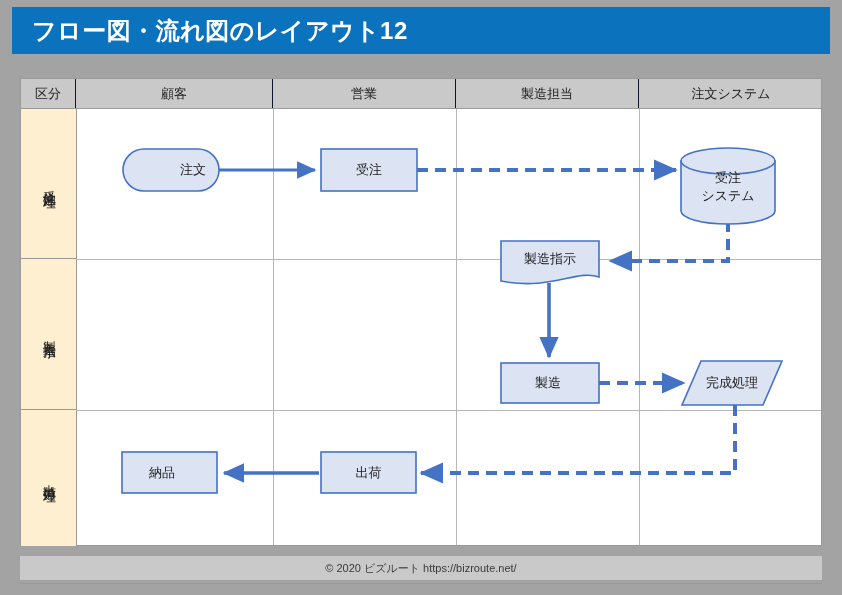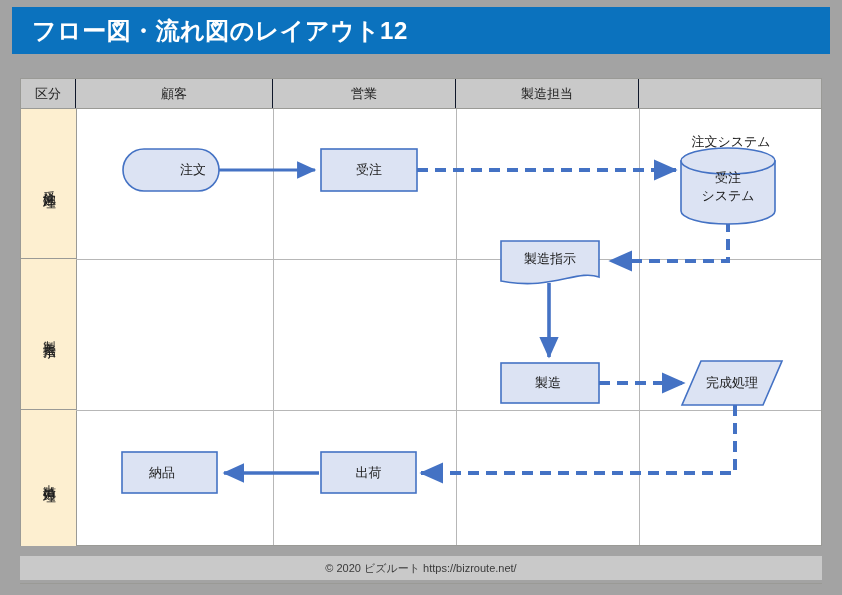--- a/index.html
+++ b/index.html
@@ -98,21 +98,21 @@
   </div>
 
   <div id="diagram">
 
     <div id="header-band"></div>
 
     <div class="col-head sep" style="left:0;width:55px;">区分</div>
     <div class="col-head sep" style="left:55px;width:197px;">顧客</div>
     <div class="col-head sep" style="left:252px;width:183px;">営業</div>
     <div class="col-head sep" style="left:435px;width:183px;">製造担当</div>
-    <div class="col-head" style="left:618px;width:184px;margin-top:48px;">注文システム</div>
+    <div class="col-head" style="left:618px;width:184px;">注文システム</div>
 
     <div class="lane-div strong" style="left:55px;"></div>
     <div class="lane-div" style="left:252px;"></div>
     <div class="lane-div" style="left:435px;"></div>
     <div class="lane-div" style="left:618px;"></div>
 
     <div class="row-div" style="top:180px;"></div>
     <div class="row-div" style="top:331px;"></div>
 
     <div class="cat-cell" style="top:30px;height:150px;">

